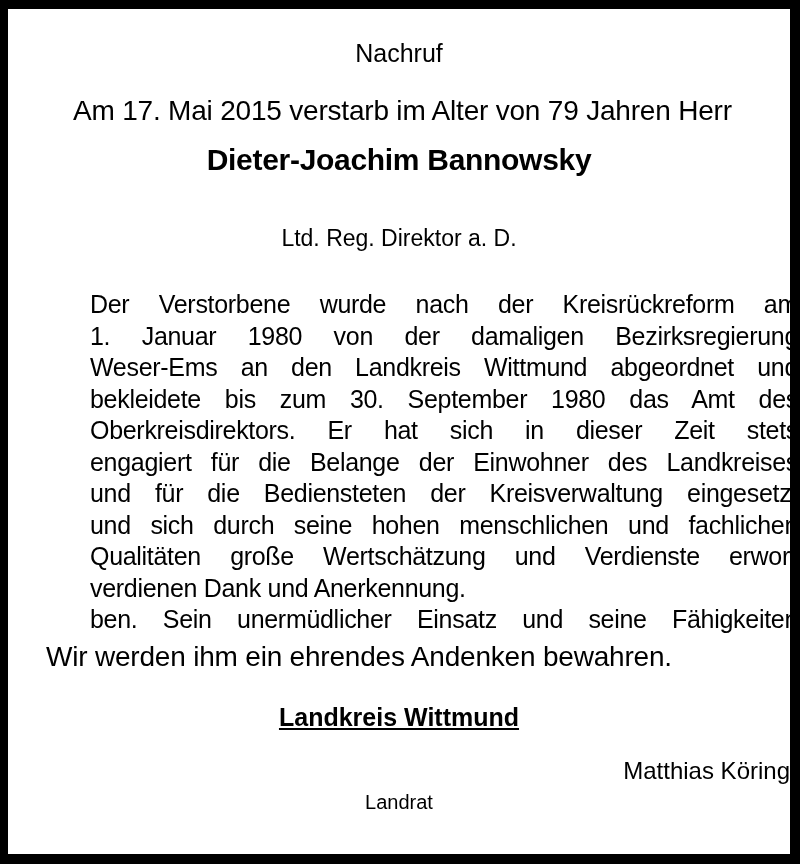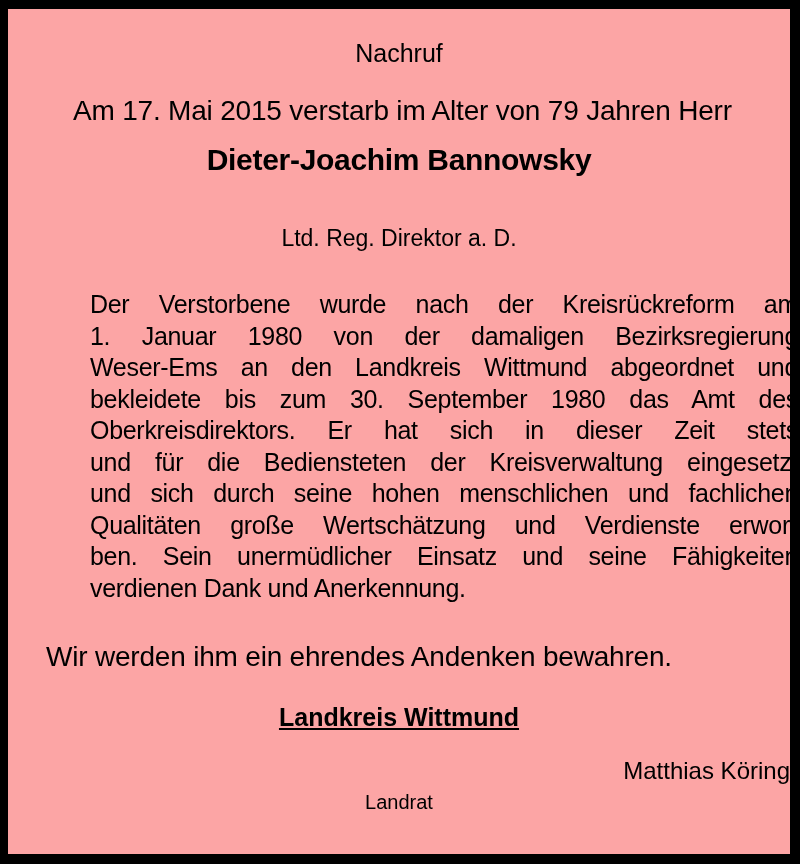--- a/index.html
+++ b/index.html
@@ -1,19 +1,19 @@
 <!DOCTYPE html>
 <html><head>
   <meta charset="utf-8">
   <style>
     html, body { margin: 0; padding: 0; background: #000; }
     body { width: 800px; height: 864px; overflow: hidden; font-family: "Liberation Sans", sans-serif; color: #000; }
     .frame {
       position: absolute; left: 8px; top: 9px; width: 782px; height: 845px;
-      background: #fca5a5; box-sizing: border-box;
+      background: #ffffff; box-sizing: border-box;
     }
     .t { position: absolute; white-space: nowrap; transform-origin: left top; }
     .center { left: 0; right: 0; text-align: center; }
     .title { top: 30px; font-size: 25px; }
     .intro { left: 38px; top: 86px; font-size: 28px; letter-spacing: -0.2px; margin-left: 27px; }
     .name { top: 134px; font-size: 30px; font-weight: bold; letter-spacing: -0.3px; }
     .subtitle { top: 216px; font-size: 23px; font-weight: normal; }
     .body-para {
       position: absolute; left: 38px; width: 708px; top: 280px;
       font-size: 25px; line-height: 31.5px; text-align: justify; text-align-last: left;
@@ -35,24 +35,25 @@
   <div class="t intro">Am 17. Mai 2015 verstarb im Alter von 79 Jahren Herr</div>
   <div class="t center name">Dieter-Joachim Bannowsky</div>
   <div class="t center subtitle">Ltd. Reg. Direktor a. D.</div>
 
   <div class="body-para">
     <span class="line">Der Verstorbene wurde nach der Kreisrückreform am</span>
     <span class="line">1. Januar 1980 von der damaligen Bezirksregierung</span>
     <span class="line">Weser-Ems an den Landkreis Wittmund abgeordnet und</span>
     <span class="line">bekleidete bis zum 30. September 1980 das Amt des</span>
     <span class="line">Oberkreisdirektors. Er hat sich in dieser Zeit stets</span>
+    <span class="line">engagiert für die Belange der Einwohner des Landkreises</span>
     <span class="line">und für die Bediensteten der Kreisverwaltung eingesetzt</span>
     <span class="line">und sich durch seine hohen menschlichen und fachlichen</span>
     <span class="line">Qualitäten große Wertschätzung und Verdienste erwor-</span>
+    <span class="line last">verdienen Dank und Anerkennung.</span>
     <span class="line">ben. Sein unermüdlicher Einsatz und seine Fähigkeiten</span>
-    <span class="line last">verdienen Dank und Anerkennung.</span>
   </div>
 
   <div class="t closing">Wir werden ihm ein ehrendes Andenken bewahren.</div>
   <div class="t center org">Landkreis Wittmund</div>
   <div class="t center signer">Matthias Köring</div>
   <div class="t center role">Landrat</div>
 </div>
 
 </body></html>

